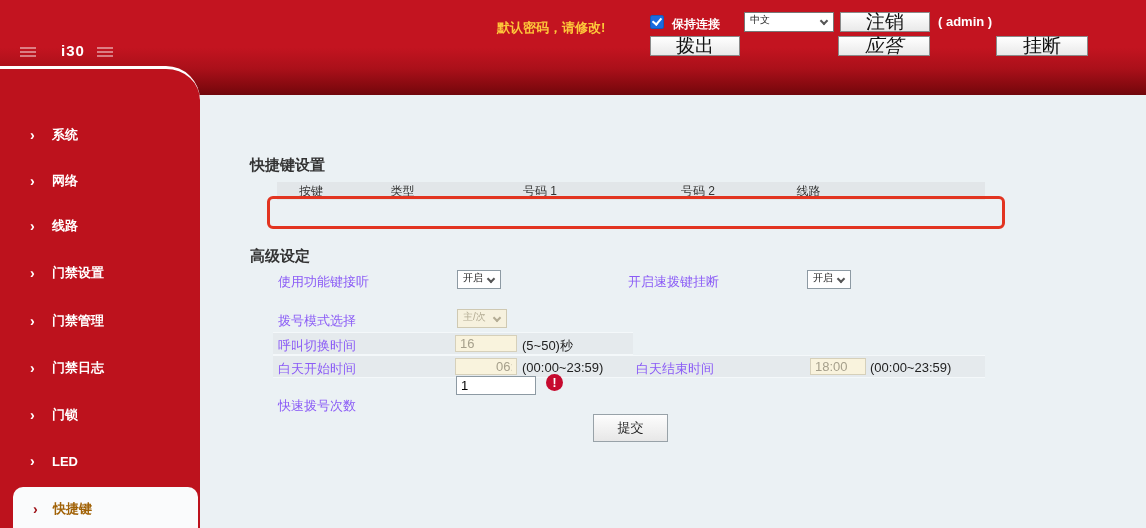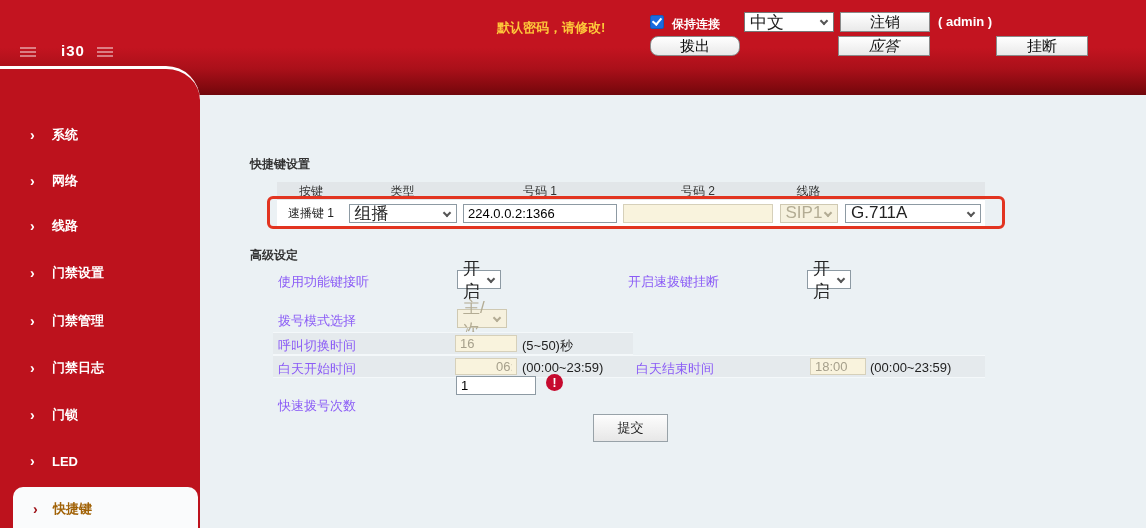--- a/index.html
+++ b/index.html
@@ -16,30 +16,30 @@
   .hamb-l { left:20px; top:51px; }
   .hamb-r { left:97px; top:51px; }
   .warning-text { position:absolute; left:497px; top:19px; color:#fdc63a; font-size:13px; font-weight:bold; }
   .chk { position:absolute; left:650px; top:15px; width:14px; height:14px; background:#1a6ae0;
     border:1px solid #1558b8; border-radius:2px; }
   .chk .mark { position:absolute; left:3px; top:0px; width:6px; height:9px;
     border-right:2px solid #fff; border-bottom:2px solid #fff; transform:rotate(40deg); }
   .chk-label { position:absolute; left:672px; top:16px; color:#fff; font-size:12px; font-weight:bold; }
   .hbtn { position:absolute; height:20px; background:linear-gradient(#ffffff,#e9e9e9);
     border:1px solid #8a8a8a; display:flex; align-items:center; justify-content:center;
-    font-size:15px; color:#111; cursor:pointer; }
+    font-size:19px; color:#111; cursor:pointer; }
   .btn-logout { left:840px; top:12px; width:90px; }
-  .btn-dialout { left:650px; top:36px; width:90px;border-radius:8px; }
+  .btn-dialout { left:650px; top:36px; width:90px; }
   .btn-answer { left:838px; top:36px; width:92px;font-style:italic; }
   .btn-hangup { left:996px; top:36px; width:92px; }
   .admin-label { position:absolute; left:938px; top:14px; color:#fff; font-size:13px; font-weight:bold; }
 
   
   .fsel { position:relative; height:19px; background:#fff; border:1px solid #8d9aa3;
-    display:flex; align-items:center; padding:0 16px 0 5px; font-size:17px; color:#222; cursor:pointer; }
+    display:flex; align-items:flex-start; padding:0 16px 0 5px; font-size:10px; color:#222; cursor:pointer; }
   .fsel .chev { position:absolute; right:6px; top:6px; width:6px; height:6px;
     border-right:2px solid #555; border-bottom:2px solid #555; transform:rotate(45deg); margin-top:-1px; }
   .fsel.disabled { background:#f6f1de; border-color:#cfc9b2; color:#b3ac94; cursor:default; }
   .fsel.disabled .chev { border-color:#b3ac94; }
   .hsel { position:absolute; left:744px; top:12px; width:90px; height:20px; background:#fff;
     border:1px solid #777; }
 
   
   .tin { height:19px; border:1px solid #8d9aa3; background:#fff; font-size:13px;
     font-family:"Liberation Sans","DejaVu Sans",sans-serif; padding:0 4px; color:#000; }
@@ -50,21 +50,21 @@
     border-top:3px solid #fff; border-top-right-radius:34px; z-index:2; }
   .nav-item { position:absolute; left:0; width:200px; height:20px; display:flex; align-items:center;
     color:#fff; font-size:13px; font-weight:bold; cursor:pointer; }
   .nav-item .arr { margin-left:30px; width:22px; font-size:14px; font-weight:bold; }
   .nav-active { position:absolute; left:13px; top:418px; width:185px; height:44px; background:#fafbfc;
     border-radius:10px 10px 0 0; display:flex; align-items:center; cursor:pointer; }
   .nav-active .arr { margin-left:20px; width:20px; color:#9d1016; font-size:14px; font-weight:bold; }
   .nav-active .lbl { color:#a16207; font-size:13px; font-weight:bold; }
 
   
-  .sec-title { position:absolute; font-size:12px; font-weight:bold; color:#333; }
+  .sec-title { position:absolute; font-size:15px; font-weight:bold; color:#333; }
   .tbl-head { position:absolute; left:277px; top:182px; width:708px; height:18px; background:#e2e6e9;
     display:flex; align-items:center; font-size:12px; color:#333; }
   .tbl-head span { text-align:center; }
   .c1{width:68px;} .c2{width:115px;} .c3{width:160px;} .c4{width:156px;} .c5{width:65px;} .c6{width:144px;}
   .tbl-row { position:absolute; left:277px; top:200px; width:708px; height:26px; background:#fff;
     display:flex; align-items:center; font-size:12px; color:#222; }
   .cell { display:flex; align-items:center; justify-content:center; }
   .hl-box { position:absolute; left:267px; top:196px; width:738px; height:33px;
     border:3px solid #e23420; border-radius:6px; z-index:5; pointer-events:none; }
 
@@ -151,47 +151,20 @@
   <div class="sec-title" style="left:250px; top:156px;">快捷键设置</div>
 
   <div class="tbl-head">
     <span class="c1">按键</span>
     <span class="c2">类型</span>
     <span class="c3">号码 1</span>
     <span class="c4">号码 2</span>
     <span class="c5">线路</span>
   </div>
 
-  <div class="tbl-row">
-    <div class="cell c1">速播键 1</div>
-    <div class="cell c2">
-      <div class="fsel" style="width:108px;">
-        <span>组播</span>
-        <span class="chev"></span>
-      </div>
-    </div>
-    <div class="cell c3">
-      <input class="tin" style="width: 154px;" value="224.0.0.2:1366">
-    </div>
-    <div class="cell c4">
-      <input class="tin disabled" style="width: 150px;" disabled="" value="">
-    </div>
-    <div class="cell c5">
-      <div class="fsel disabled" style="width:58px;">
-        <span>SIP1</span>
-        <span class="chev"></span>
-      </div>
-    </div>
-    <div class="cell c6">
-      <div class="fsel" style="width:136px;">
-        <span>G.711A</span>
-        <span class="chev"></span>
-      </div>
-    </div>
-  </div>
 
   <div class="hl-box"></div>
 
   <div class="sec-title" style="left:250px; top:247px;">高级设定</div>
 
   <div class="flabel" style="left:278px; top:273px;">使用功能键接听</div>
   <div class="fsel" style="position:absolute; left:457px; top:270px; width:44px;">
     <span>开启</span>
     <span class="chev"></span>
   </div>

